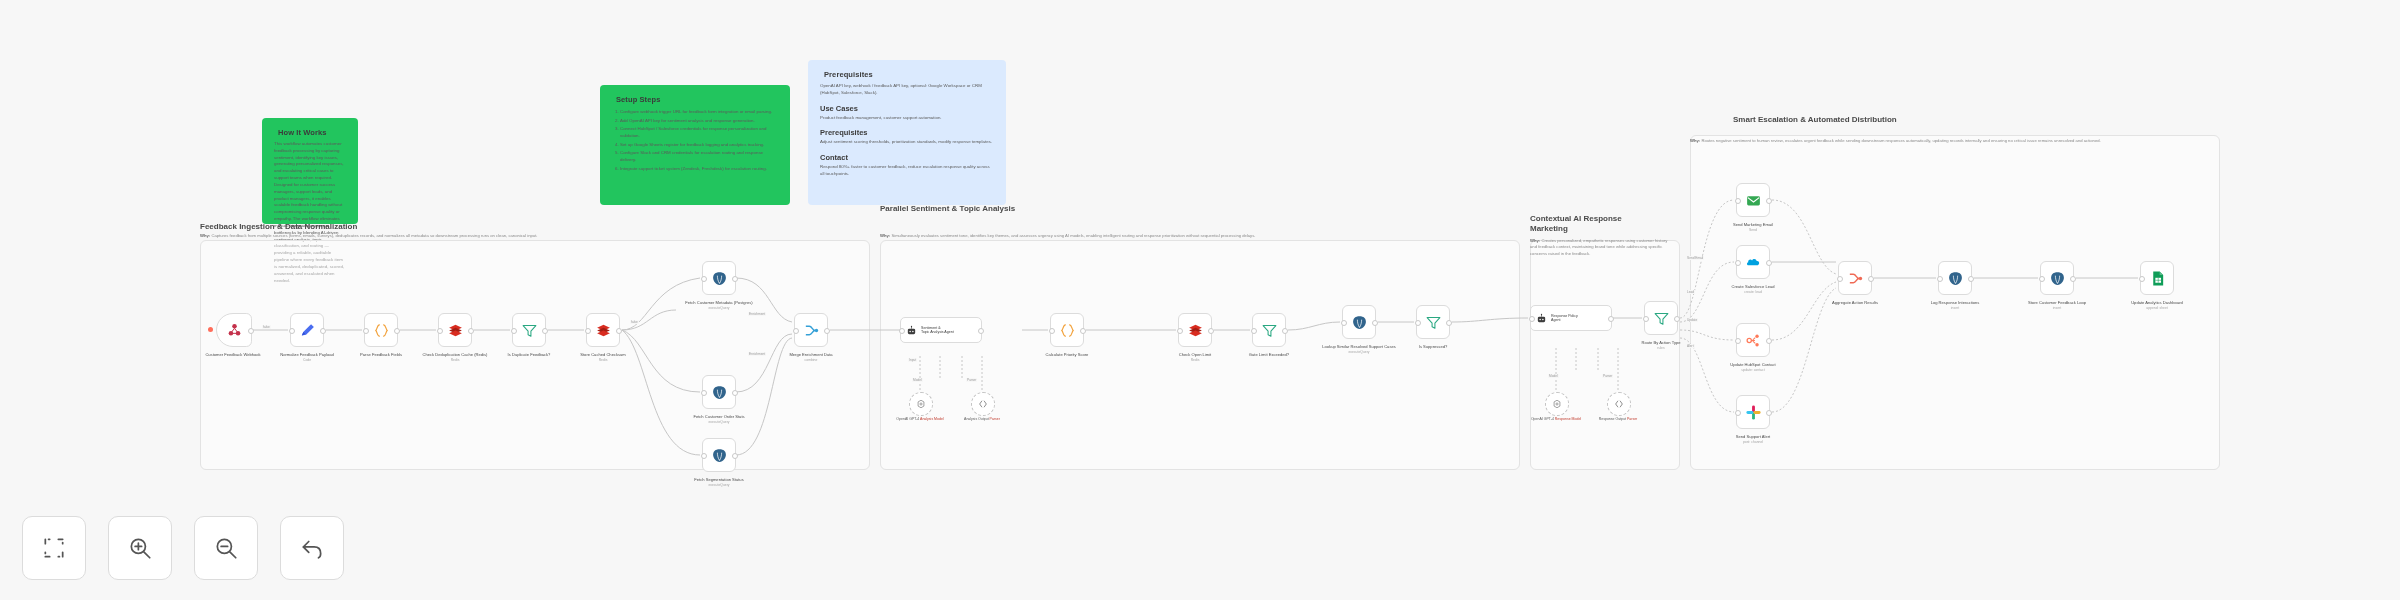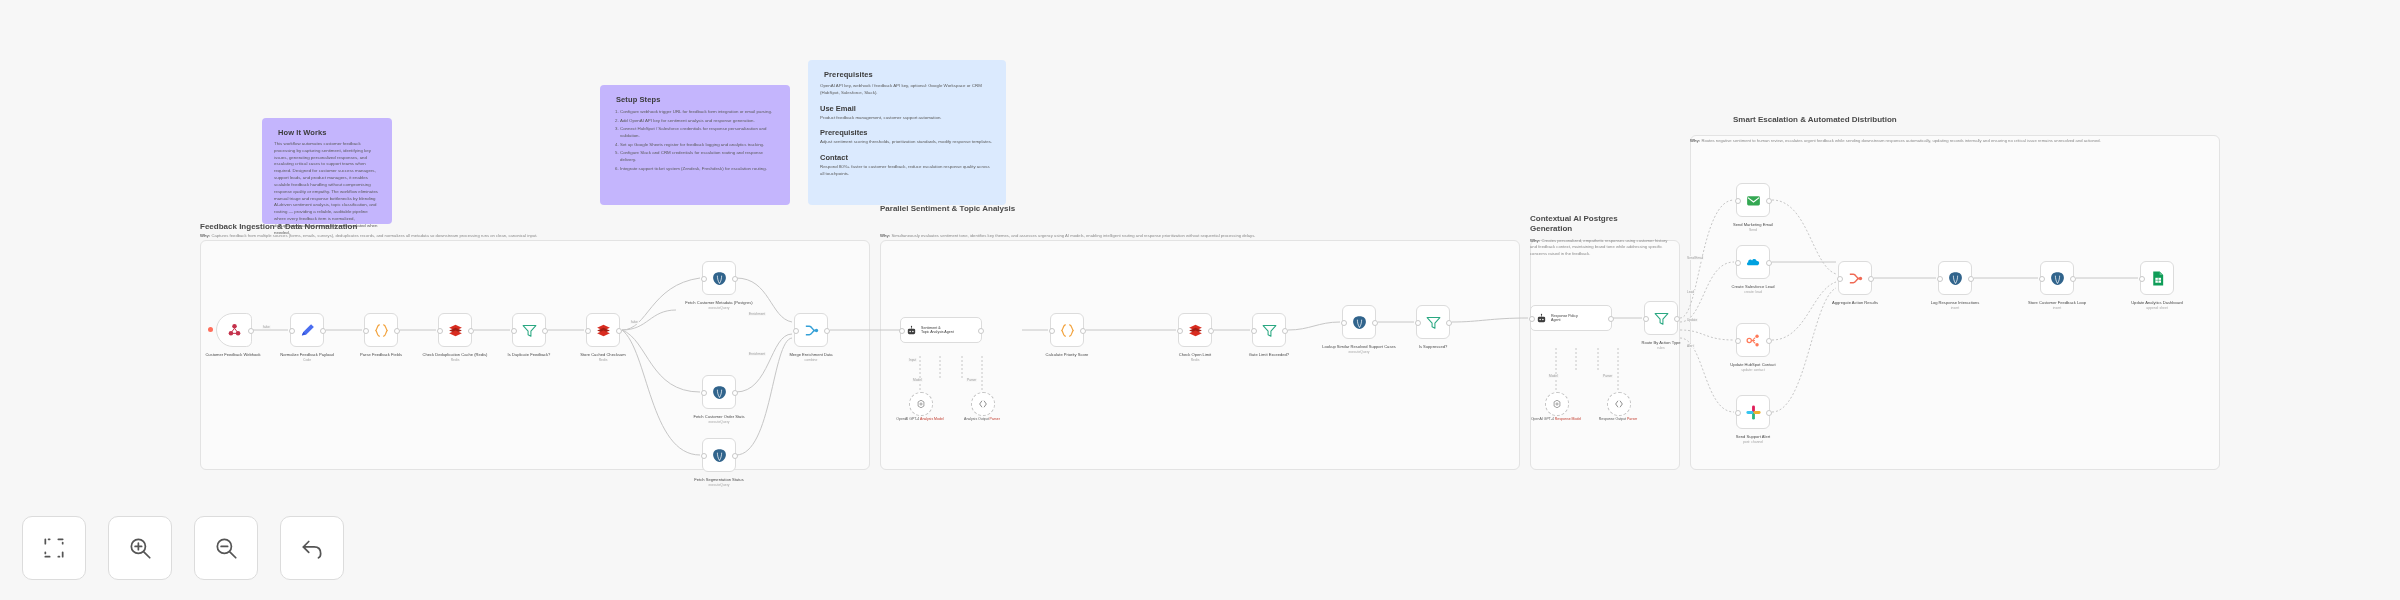--- a/index.html
+++ b/index.html
@@ -1,21 +1,21 @@
 <!DOCTYPE html>
 <html><head>
 <meta charset="utf-8">
 <style>
   html,body{margin:0;padding:0;background:#f7f7f7;}
   body{width:2400px;height:600px;overflow:hidden;font-family:"Liberation Sans",sans-serif;color:#333;}
   #canvas{position:relative;width:2400px;height:600px;background:#f7f7f7;}
 
   
   .note{position:absolute;border-radius:4px;padding:10px 12px;box-sizing:border-box;}
-  .note.yellow{background:#c4b5fd;}
+  .note.yellow{background:#22c55e;}
   .note.blue{background:#dbeafe;}
   .note h4{margin:0 0 4px 4px;font-size:7.5px;font-weight:700;color:#3b3b3b;letter-spacing:.1px;}
   .note h5{margin:7px 0 2px 0;font-size:7.5px;font-weight:700;color:#3b3b3b;}
   .note p{margin:0;font-size:4.4px;line-height:1.55;color:#5a5a5a;}
   .note ol{margin:0;padding-left:8px;font-size:4.4px;line-height:1.6;color:#5a5a5a;}
   .note ol li{margin-bottom:1.5px;}
 
   
   .group{position:absolute;border:1px solid #e3e3e3;border-radius:6px;background:rgba(255,255,255,.45);box-sizing:border-box;}
   .group-title{position:absolute;font-size:8px;font-weight:700;color:#4a4a4a;white-space:nowrap;}
@@ -50,41 +50,41 @@
   #toolbar{position:absolute;left:22px;bottom:20px;display:flex;gap:22px;}
   .tbtn{width:62px;height:62px;background:#fff;border:1px solid #dcdcdc;border-radius:10px;
         display:flex;align-items:center;justify-content:center;cursor:pointer;}
   .tbtn svg{width:26px;height:26px;stroke:#555;fill:none;stroke-width:1.6;}
 </style>
 </head>
 <body>
 
 <div id="canvas">
 
-  <div class="note yellow" style="left:262px;top:118px;width:130px;height:106px;">
+  <div class="note yellow" style="left:262px;top:118px;width:96px;height:106px;">
     <h4>How It Works</h4>
     <p>This workflow automates customer feedback processing by capturing sentiment, identifying key issues, generating personalized responses, and escalating critical cases to support teams when required. Designed for customer success managers, support leads, and product managers, it enables scalable feedback handling without compromising response quality or empathy. The workflow eliminates manual triage and response bottlenecks by blending AI-driven sentiment analysis, topic classification, and routing — providing a reliable, auditable pipeline where every feedback item is normalized, deduplicated, scored, answered, and escalated when needed.</p>
   </div>
 
   <div class="note yellow" style="left:600px;top:85px;width:190px;height:120px;">
     <h4>Setup Steps</h4>
     <ol>
       <li>Configure webhook trigger URL for feedback form integration or email parsing.</li>
       <li>Add OpenAI API key for sentiment analysis and response generation.</li>
       <li>Connect HubSpot / Salesforce credentials for response personalization and validation.</li>
       <li>Set up Google Sheets register for feedback logging and analytics tracking.</li>
       <li>Configure Slack and CRM credentials for escalation routing and response delivery.</li>
       <li>Integrate support ticket system (Zendesk, Freshdesk) for escalation routing.</li>
     </ol>
   </div>
 
   <div class="note blue" style="left:808px;top:60px;width:198px;height:145px;">
     <h4>Prerequisites</h4>
     <p>OpenAI API key, webhook / feedback API key, optional: Google Workspace or CRM (HubSpot, Salesforce, Slack).</p>
-    <h5>Use Email</h5>
+    <h5>Use Cases</h5>
     <p>Product feedback management, customer support automation.</p>
     <h5>Prerequisites</h5>
     <p>Adjust sentiment scoring thresholds, prioritization standards, modify response templates.</p>
     <h5>Contact</h5>
     <p>Respond 80%+ faster to customer feedback, reduce escalation response quality across all touchpoints.</p>
   </div>
 
   <div class="group" style="left:200px;top:240px;width:670px;height:230px;"></div>
   <div class="group-title" style="left:200px;top:222px;">Feedback Ingestion &amp; Data Normalization</div>
   <div class="group-sub" style="left:200px;top:233px;width:640px;">
@@ -93,21 +93,21 @@
   </div>
 
   <div class="group" style="left:880px;top:240px;width:640px;height:230px;"></div>
   <div class="group-title" style="left:880px;top:204px;">Parallel Sentiment &amp; Topic Analysis</div>
   <div class="group-sub" style="left:880px;top:233px;width:620px;">
     <b>Why:</b>
     <span>Simultaneously evaluates sentiment tone, identifies key themes, and assesses urgency using AI models, enabling intelligent routing and response prioritization without sequential processing delays.</span>
   </div>
 
   <div class="group" style="left:1530px;top:240px;width:150px;height:230px;"></div>
-  <div class="group-title" style="left:1530px;top:214px;width:130px;white-space:normal;line-height:1.3;">Contextual AI Postgres Generation</div>
+  <div class="group-title" style="left:1530px;top:214px;width:130px;white-space:normal;line-height:1.3;">Contextual AI Response Marketing</div>
   <div class="group-sub" style="left:1530px;top:238px;width:145px;">
     <b>Why:</b>
     <span>Creates personalized, empathetic responses using customer history and feedback context, maintaining brand tone while addressing specific concerns raised in the feedback.</span>
   </div>
 
   <div class="group" style="left:1690px;top:135px;width:530px;height:335px;"></div>
   <div class="group-title" style="left:1690px;top:115px;padding-left:43px;">Smart Escalation &amp; Automated Distribution</div>
   <div class="group-sub" style="left:1690px;top:138px;width:510px;">
     <b>Why:</b>
     <span>Routes negative sentiment to human review, escalates urgent feedback while sending downstream responses automatically, updating records internally and ensuring no critical issue remains unresolved and actioned.</span>

